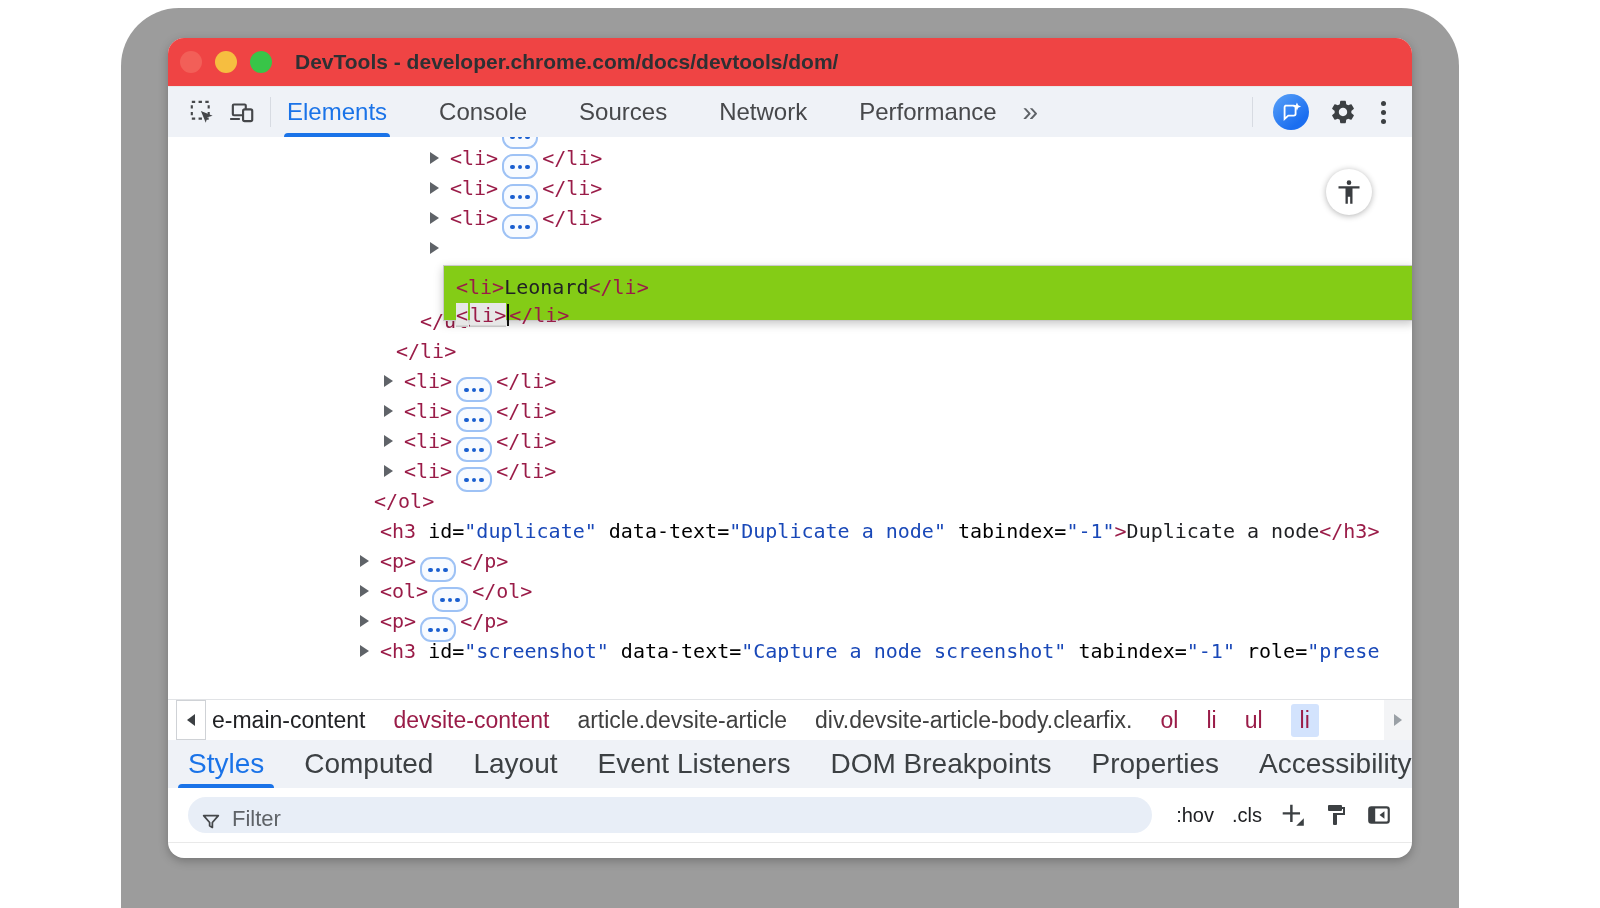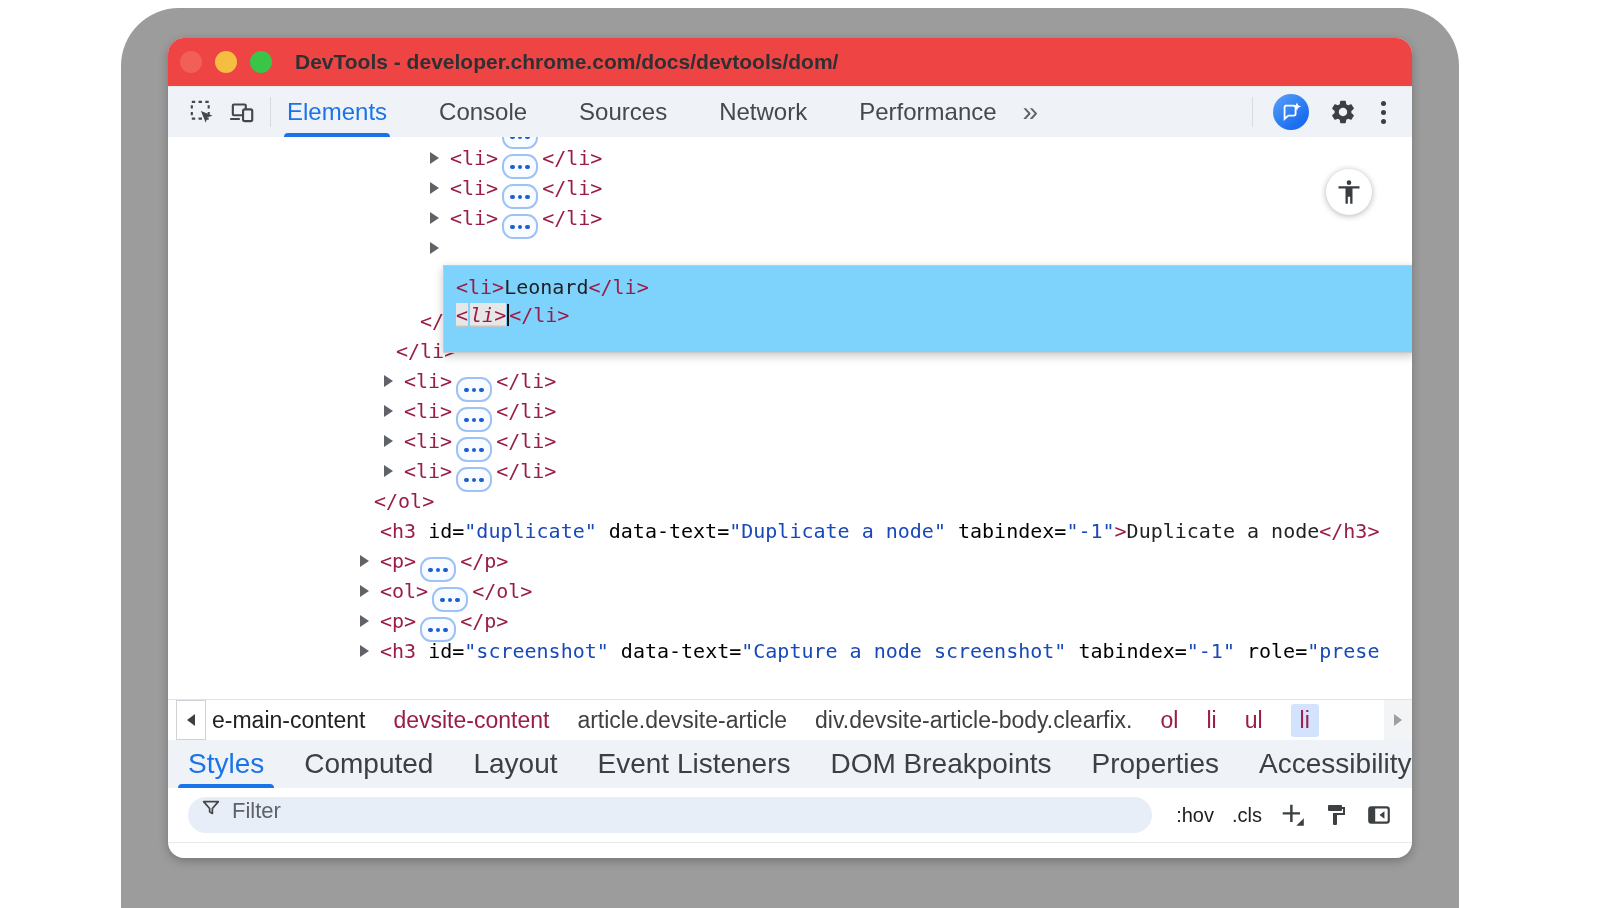--- a/index.html
+++ b/index.html
@@ -33,25 +33,25 @@
   .dom-row{position:relative;height:30px;line-height:30px;white-space:pre;
            font-family:"DejaVu Sans Mono",monospace;font-size:20px;color:#202124;}
   .tok-tag{color:#9a1c48;} .tok-attr{color:#000000;} .tok-val{color:#1948b8;} .tok-txt{color:#202124;}
   .arr{position:absolute;top:9px;width:0;height:0;}
   .arr.r{border-left:9px solid #5f6368;border-top:6px solid transparent;border-bottom:6px solid transparent;}
   .arr.d{top:11px;border-top:9px solid #5f6368;border-left:6px solid transparent;border-right:6px solid transparent;margin-left:-3px;}
   .pill{display:inline-flex;align-items:center;justify-content:center;gap:3px;width:32px;height:21px;
         border:2px solid #9ec2f5;border-radius:11px;background:#f8fbff;margin:0 4px;vertical-align:-4px;}
   .pill i{width:4.5px;height:4.5px;border-radius:50%;background:#1a5fd0;}
   
-  .edit-box{position:absolute;left:275px;top:128px;right:-2px;height:88px;background:#7dd3fc;
+  .edit-box{position:absolute;left:275px;top:128px;right:-2px;height:56px;background:#84cc16;
             border:1px solid #c9c9c9;box-shadow:0 3px 9px rgba(0,0,0,.22);z-index:5;
             font-family:"DejaVu Sans Mono",monospace;font-size:20px;line-height:28px;padding:7px 0 1px 12px;box-sizing:border-box;}
   .hl{background:#e7e7e7;box-shadow:inset 0 -1.5px 0 #c6c6c6;}
-  .hl+.hl{margin-left:2px;font-style:italic;}
+  .hl+.hl{margin-left:2px;}
   .caret{display:inline-block;width:2px;height:22px;background:#111;vertical-align:-4px;margin-left:1px;}
   
   .a11y-btn{position:absolute;left:1158px;top:32px;width:46px;height:46px;border-radius:50%;background:#fff;
             box-shadow:0 1px 6px rgba(0,0,0,.3);display:flex;align-items:center;justify-content:center;z-index:6;}
   
   .crumbs{height:40px;border-top:1px solid #e1e3e6;background:#fff;position:relative;display:flex;align-items:center;flex:0 0 auto;overflow:hidden;}
   .crumb-back{position:absolute;left:8px;top:0;bottom:0;width:30px;background:#fff;border:1px solid #cfd2d6;
               display:flex;align-items:center;justify-content:center;box-sizing:border-box;z-index:2;}
   .tri-l{width:0;height:0;border-right:8px solid #3c4043;border-top:6px solid transparent;border-bottom:6px solid transparent;}
   .crumb-fwd{position:absolute;right:0;top:0;bottom:0;width:28px;background:#f3f4f6;display:flex;align-items:center;justify-content:center;z-index:2;}
@@ -59,21 +59,21 @@
   .crumb-items{display:flex;gap:28px;margin-left:44px;align-items:center;font-size:23px;white-space:nowrap;}
   .crumb.plain{color:#202124;} .crumb.tag{color:#9a1c48;} .crumb.class{color:#404040;}
   .crumb.selected{background:#d3e3fd;padding:3px 9px;border-radius:3px;}
   
   .tabsbar{height:48px;background:#eff2f7;display:flex;align-items:center;gap:40px;padding-left:20px;flex:0 0 auto;}
   .side-tab{font-size:28px;color:#3c4043;position:relative;line-height:48px;white-space:nowrap;}
   .side-tab.active{color:#1a73e8;}
   .side-tab.active::after{content:"";position:absolute;left:-10px;right:-10px;bottom:0;height:4px;border-radius:4px 4px 0 0;background:#1a73e8;}
   
   .filterbar{height:54px;background:#fff;border-bottom:1px solid #e9e9e9;display:flex;align-items:center;padding:0 20px;flex:0 0 auto;}
-  .filter-pill{flex:1;height:36px;border-radius:18px;background:#e8eef7;display:flex;align-items:flex-start;margin-right:24px;}
+  .filter-pill{flex:1;height:36px;border-radius:18px;background:#e8eef7;display:flex;align-items:flex-end;margin-right:24px;}
   .filter-pill input{border:none;background:transparent;outline:none;font-family:"Liberation Sans",sans-serif;
                      font-size:22px;color:#202124;width:100%;}
   .filter-pill input::placeholder{color:#5f6368;}
   .toggles{display:flex;align-items:center;gap:18px;color:#202124;font-size:20px;font-weight:500;}
   .icon-btn{display:flex;align-items:center;justify-content:center;}
 </style>
 </head>
 <body>
 
 <div class="frame"></div>

